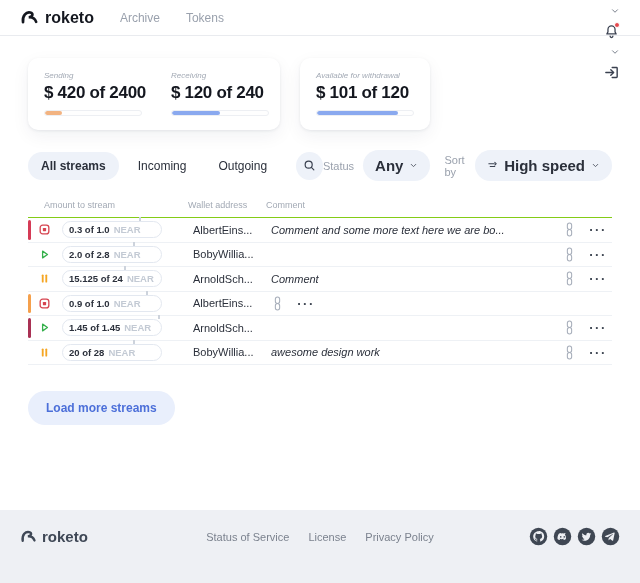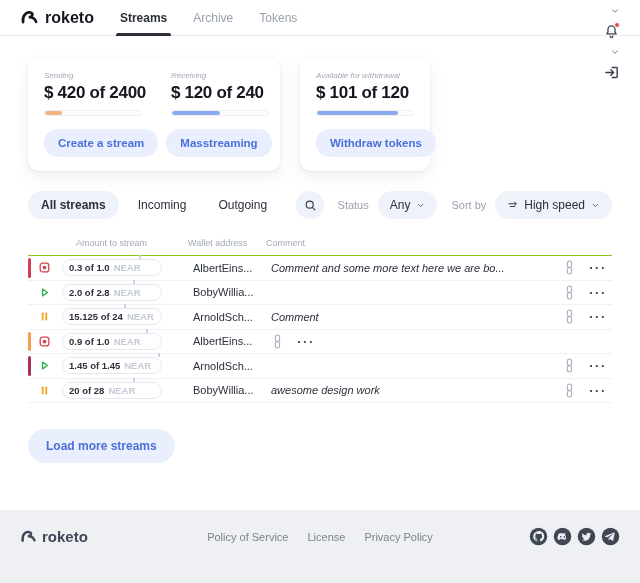--- a/index.html
+++ b/index.html
@@ -48,27 +48,27 @@
   .btn-pill { background:#e9effc; color:#4c6fd9; font-size:11.5px; font-weight:600; border:none; border-radius:16px; padding:8px 14px; cursor:pointer; font-family:inherit; white-space:nowrap; }
 
   
   .filters { display:flex; align-items:center; margin-top:20px; }
   .tab-pill { font-size:12px; color:#2b303b; padding:7px 13px; border-radius:16px; cursor:pointer; white-space:nowrap; }
   .tab-pill.active { background:#eef2f9; font-weight:600; }
   .tab-pill + .tab-pill { margin-left:6px; }
   .search-btn { width:28px; height:28px; border-radius:50%; background:#eef2f9; display:flex; align-items:center; justify-content:center; margin-left:16px; cursor:pointer; }
   .filters-right { margin-left:auto; display:flex; align-items:center; }
   .filter-label { font-size:11px; color:#9aa1ad; }
-  .select-pill { display:flex; align-items:center; gap:6px; background:#eef2f9; border-radius:16px; padding:7px 12px; font-size:12px; font-weight:400; color:#2b303b; margin-left:9px; cursor:pointer; white-space:nowrap; }
+  .select-pill { display:flex; align-items:center; gap:6px; background:#eef2f9; border-radius:16px; padding:7px 12px; font-size:15px; font-weight:700; color:#2b303b; margin-left:9px; cursor:pointer; white-space:nowrap; }
   .sortby-label { margin-left:14px; }
 
   
   .table-head { position:relative; height:12px; margin-top:19px; }
   .th { position:absolute; top:0; font-size:9px; color:#a3aab5; white-space:nowrap; }
-  .th-amount { left:48px; } .th-wallet { left:160px; } .th-comment { left:238px; }
+  .th-amount { left:16px; } .th-wallet { left:160px; } .th-comment { left:238px; }
   .rows { margin-top:5px; border-top:1px solid #84cc16; }
   .srow { position:relative; display:flex; align-items:center; height:24.5px; border-bottom:1px solid #eef1f5; cursor:pointer; }
   .accent { position:absolute; left:0; top:2px; bottom:2px; width:3px; border-radius:2px; }
   .status-ic { display:none; width:13px; height:13px; margin-left:10px; align-items:center; justify-content:center; flex:none; }
   .pill { position:relative; margin-left:11px; width:100px; height:17px; flex:none; }
   .pill-fill { position:absolute; inset:0; border:1px solid #e3e8f0; border-radius:9px; overflow:hidden; background:#fff; }
   .pill-fill-inner { height:100%; }
   .pill-tick { position:absolute; top:-4px; width:1.5px; height:4px; background:#cdd3dc; }
   .pill-text { position:absolute; inset:0; display:flex; align-items:center; padding:0 7px; white-space:nowrap; overflow:hidden; }
   .pill-text b { font-size:9.5px; font-weight:700; color:#2b303b; }
@@ -95,21 +95,20 @@
 <header class="app-header">
   <div class="brand">
     <span>
       <svg width="19" height="19" viewBox="0 0 20 20" fill="none" stroke="#14171f" stroke-width="2.8" stroke-linecap="round">
         <path d="M3.2 15 C2.2 8 6.5 3.8 10.8 4.8 C14.6 5.7 13.4 9.6 9.2 9.8 C13.2 9.4 15.8 11.4 17 14.6"></path>
       </svg>
     </span>
     <span>roketo</span>
   </div>
   <nav class="main-nav">
-    <span class="nav-item active">Streams</span>
     <span class="nav-item">Archive</span>
     <span class="nav-item">Tokens</span>
   </nav>
   <div class="header-right">
     <span class="user-name">Superman</span>
     <span class="avatar"></span>
     <span class="icon-btn">
       <svg width="10" height="10" viewBox="0 0 24 24" fill="none" stroke="#7b828e" stroke-width="2.4" stroke-linecap="round">
           <polyline points="6 9 12 15 18 9"></polyline>
         </svg>
@@ -148,35 +147,28 @@
           </div>
         </div>
         <div class="stat">
           <div class="stat-label">Receiving</div>
           <div class="stat-amount">$ 120 of 240</div>
           <div class="bar">
             <div class="bar-fill fill-blue" style="width: 50%;"></div>
           </div>
         </div>
       </div>
-      <div class="card-buttons">
-        <button class="btn-pill">Create a stream</button>
-        <button class="btn-pill">Masstreaming</button>
-      </div>
     </div>
     <div class="card card-withdraw">
       <div class="stat">
         <div class="stat-label">Available for withdrawal</div>
         <div class="stat-amount">$ 101 of 120</div>
         <div class="bar full">
           <div class="bar-fill fill-blue" style="width: 84%;"></div>
         </div>
-      </div>
-      <div class="card-buttons">
-        <button class="btn-pill">Withdraw tokens</button>
       </div>
     </div>
   </section>
 
   <section class="filters">
     <span class="tab-pill active">All streams</span>
     <span class="tab-pill">Incoming</span>
     <span class="tab-pill">Outgoing</span>
     <span class="search-btn">
       <svg width="13" height="13" viewBox="0 0 24 24" fill="none" stroke="#3a4150" stroke-width="2.2" stroke-linecap="round">
@@ -386,21 +378,21 @@
   <div class="footer-row">
     <div class="f-brand">
       <span>
         <svg width="17" height="17" viewBox="0 0 20 20" fill="none" stroke="#3f4856" stroke-width="2.8" stroke-linecap="round">
           <path d="M3.2 15 C2.2 8 6.5 3.8 10.8 4.8 C14.6 5.7 13.4 9.6 9.2 9.8 C13.2 9.4 15.8 11.4 17 14.6"></path>
         </svg>
       </span>
       <span>roketo</span>
     </div>
     <div class="f-links">
-      <span class="f-link">Policy of Service</span>
+      <span class="f-link">Status of Service</span>
       <span class="f-link">License</span>
       <span class="f-link">Privacy Policy</span>
     </div>
     <div class="f-social">
       <span class="icon-btn">
         <svg viewBox="0 0 24 24">
             <circle cx="12" cy="12" r="11" fill="#3f4753"></circle>
             <path fill="#eef0f4" d="M12 5.3c-3.7 0-6.7 3-6.7 6.7 0 3 1.9 5.5 4.6 6.4.3.1.5-.1.5-.3v-1.2c-1.9.4-2.3-.9-2.3-.9-.3-.8-.7-1-.7-1-.6-.4 0-.4 0-.4.7 0 1 .7 1 .7.6 1.1 1.6.8 2 .6.1-.4.2-.8.4-.9-1.4-.2-2.9-.7-2.9-3.3 0-.7.3-1.3.7-1.8-.1-.2-.3-.8.1-1.7 0 0 .6-.2 1.9.7.5-.2 1.1-.2 1.7-.2.6 0 1.2.1 1.7.2 1.2-.9 1.8-.7 1.8-.7.4.9.1 1.6.1 1.7.4.5.7 1.1.7 1.8 0 2.6-1.6 3.1-3 3.3.2.2.5.6.5 1.2v1.8c0 .2.1.4.5.3 2.7-.9 4.6-3.4 4.6-6.4 0-3.7-3-6.7-6.7-6.7z"></path>
           </svg>
       </span>

